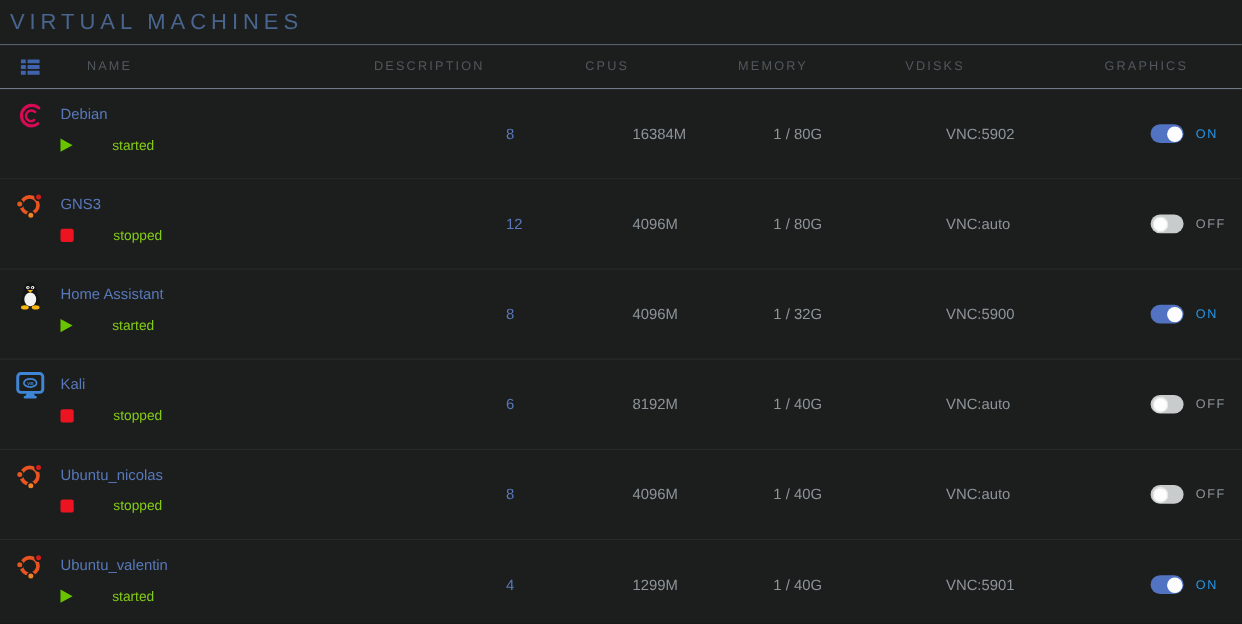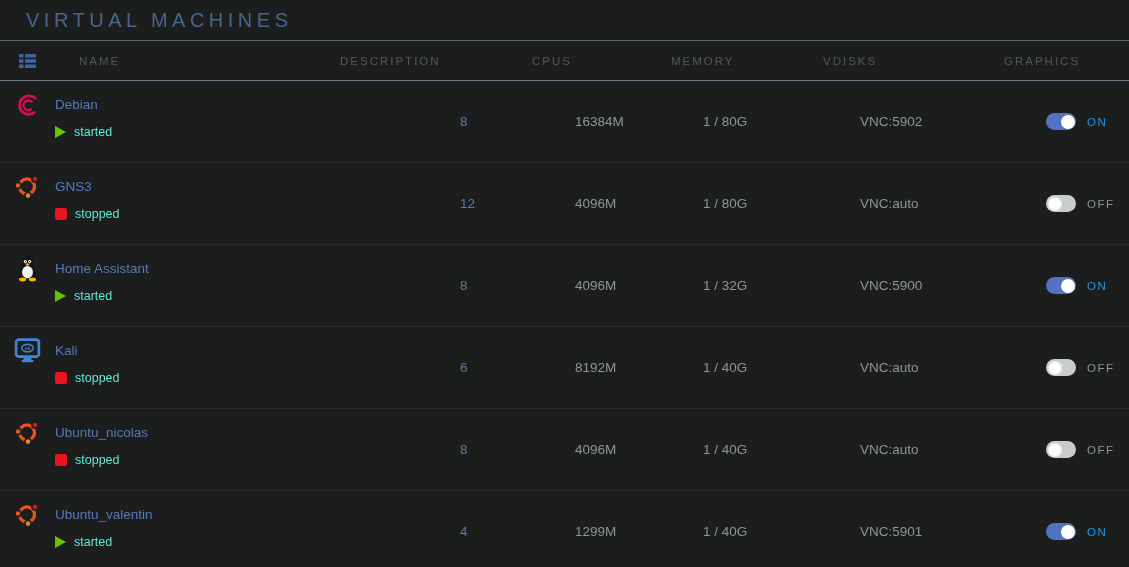--- a/index.html
+++ b/index.html
@@ -3,41 +3,41 @@
 <meta charset="utf-8">
 <style>
   * { margin:0; padding:0; box-sizing:border-box; }
   html,body { background:#141615; }
   body { font-family:"Liberation Sans","DejaVu Sans",sans-serif; }
   .app {
     position:relative; width:1129px; height:567px;
     background:#1c1e1d; overflow:hidden;
   }
   
-  .titlebar { height:41px; display:flex; align-items:center; padding-left:26px;
+  .titlebar { height:41px; display:flex; align-items:center; padding-left:9px;
     border-bottom:1px solid #56616d; }
   .page-title { color:#49658e; font-size:20px; font-weight:500;
     letter-spacing:4.5px; text-transform:uppercase; }
   
   .thead, .trow { display:grid;
     grid-template-columns:55px 237px 168px 115px 128px 157px 173px 1fr; }
   .thead { height:40px; align-items:center; border-bottom:1px solid #6e7a85;gap:24px; }
   .th { color:#51585d; font-size:11.5px; letter-spacing:2px;
     text-transform:uppercase; }
   .th-icon { display:flex; justify-content:center; align-items:center; cursor:pointer; }
   .trow { height:82px; border-bottom:1px solid rgba(255,255,255,0.055); }
   .cell-icon { display:flex; justify-content:center; padding-top:9px; cursor:pointer; }
   .os-icon { width:29px; height:29px; }
   .cell-name { padding-top:14px; }
   .vm-name { color:#5878ba; font-size:13.5px; text-decoration:none; cursor:pointer; display:inline-block; }
   .status { display:flex; align-items:center; gap:8px; margin-top:12px; }
   .play-icon { width:0; height:0; border-left:11px solid #69c400;
     border-top:6.5px solid transparent; border-bottom:6.5px solid transparent; }
   .stop-icon { width:12px; height:12px; background:#ec1420; border-radius:2px; }
-  .status-text { color:#5eead4; font-size:12.5px; }
+  .status-text { color:#84cc16; font-size:12.5px;margin-left:28px; }
   .cell-desc { align-self:center; color:#8d949a; font-size:13px; }
   .cell-val { align-self:center; color:#8d949a; font-size:13.5px; }
   .cpu-link { color:#5878ba; text-decoration:none; cursor:pointer; }
   .cell-autostart { align-self:center; display:flex; align-items:center;
     padding-left:13px; }
   .toggle { width:30px; height:17px; border-radius:9px; position:relative; cursor:pointer; }
   .toggle.on  { background:#5273c2; }
   .toggle.off { background:#c9cccd; }
   .knob { position:absolute; top:1.5px; width:14px; height:14px;
     border-radius:7px; background:#fdfdfd; }

